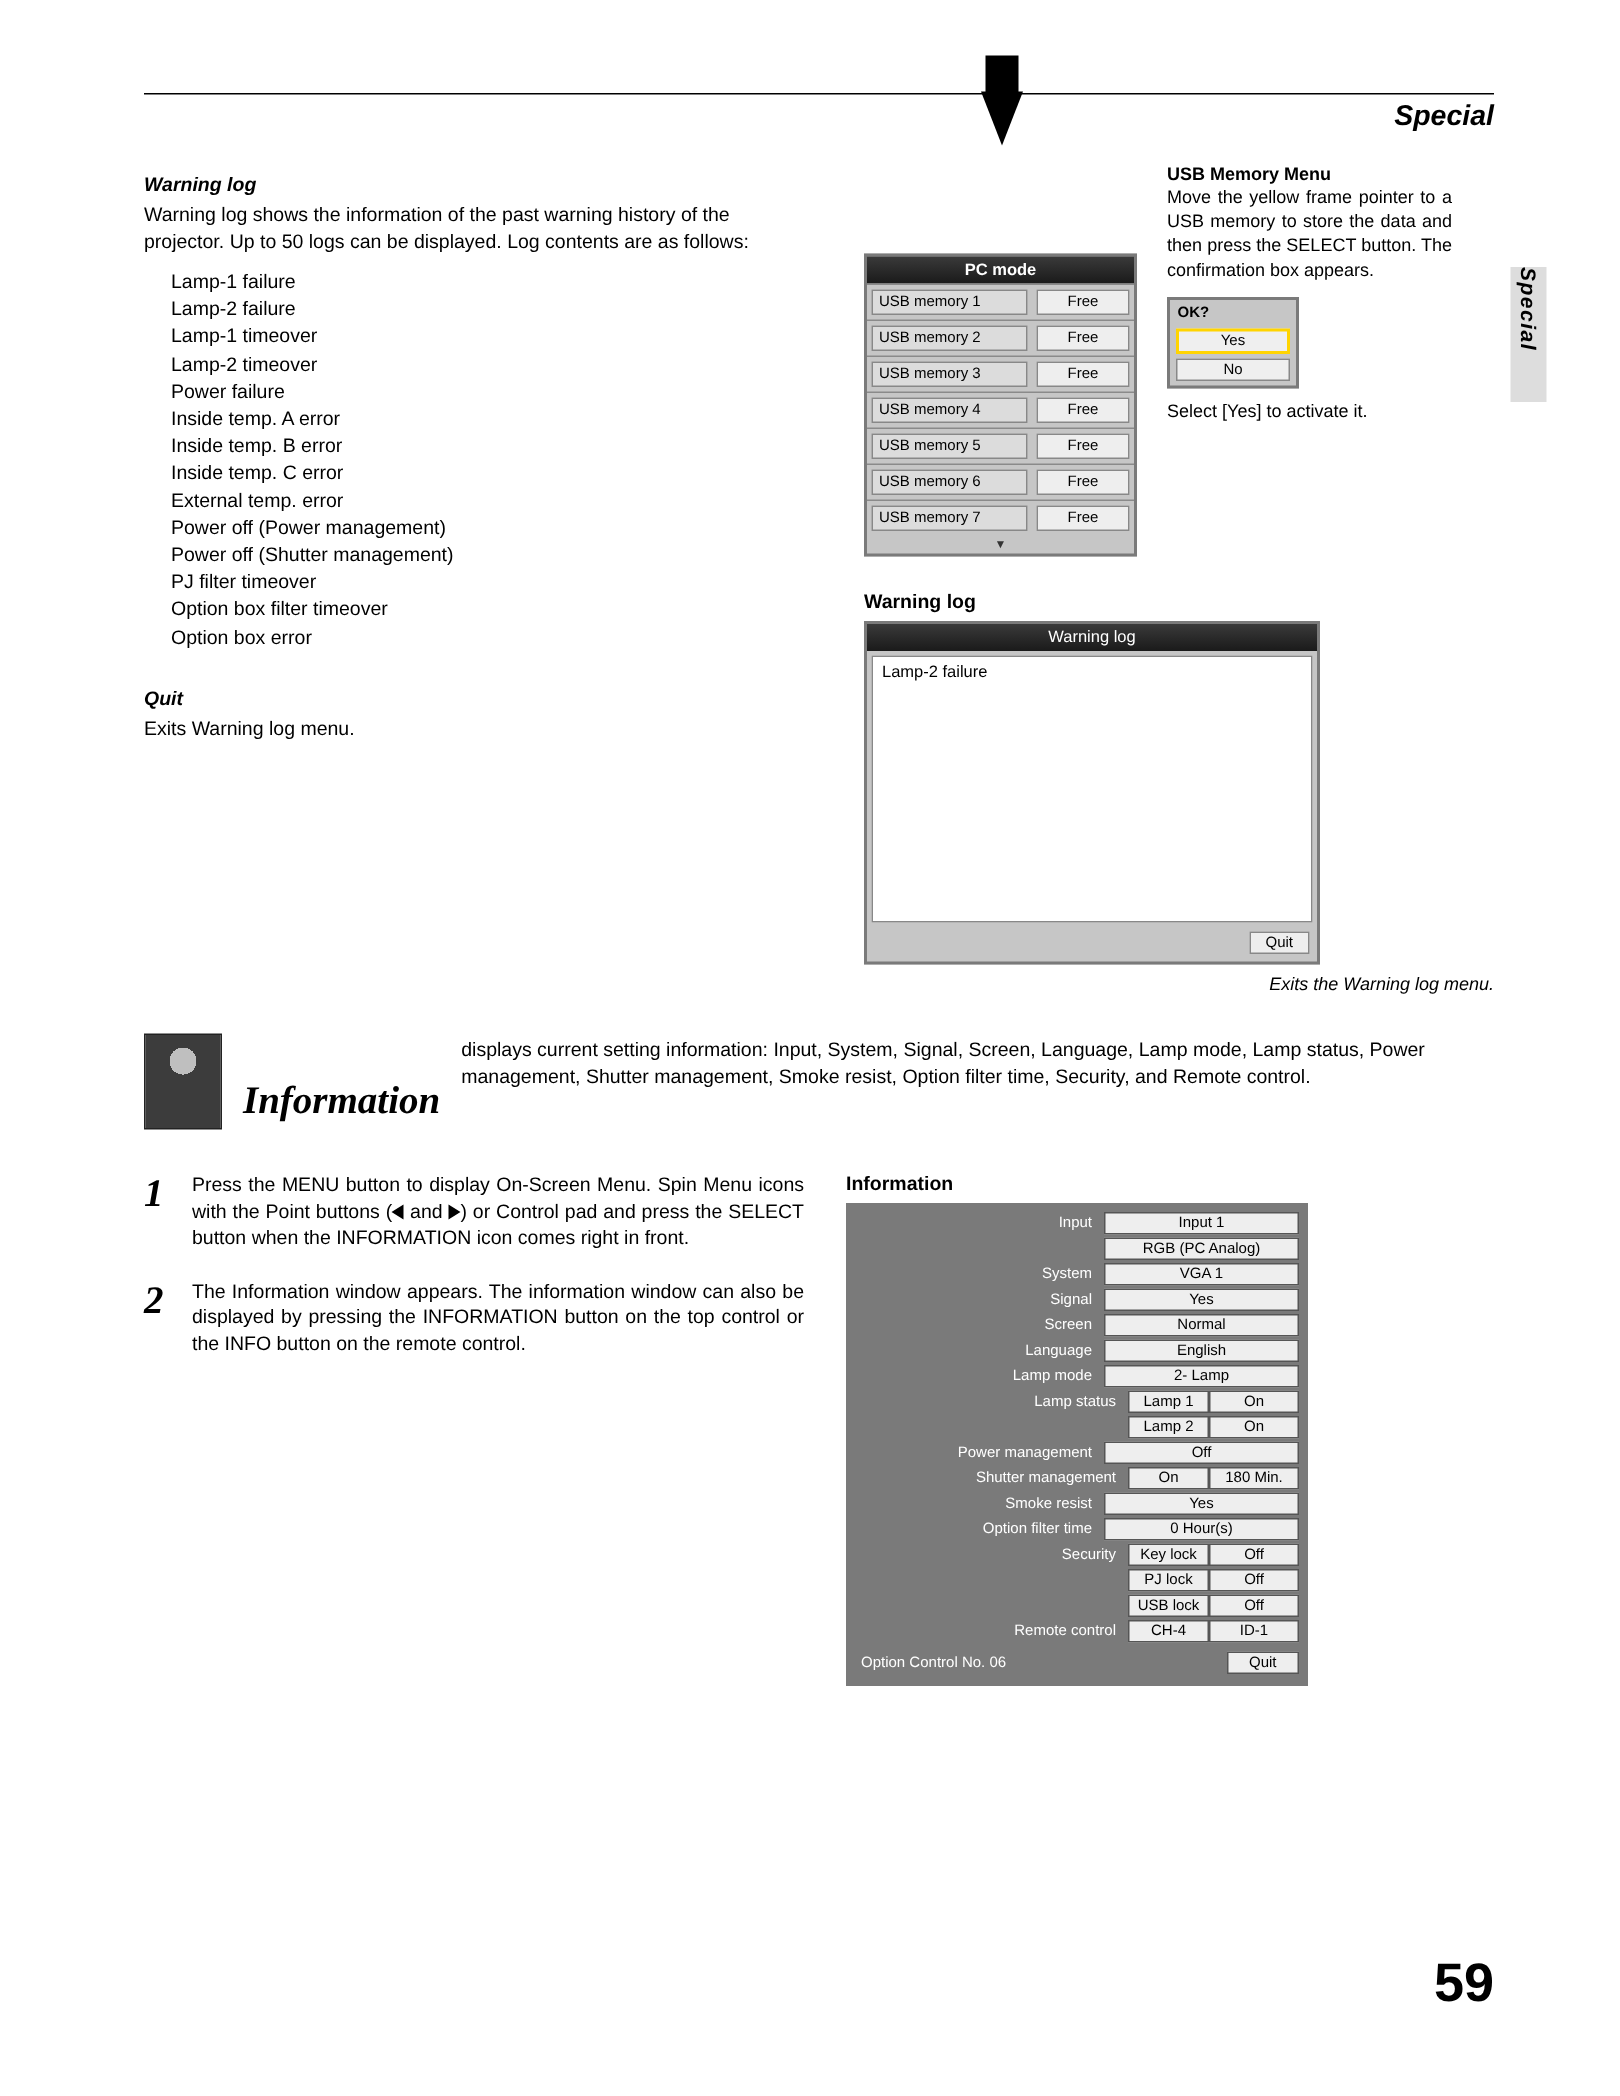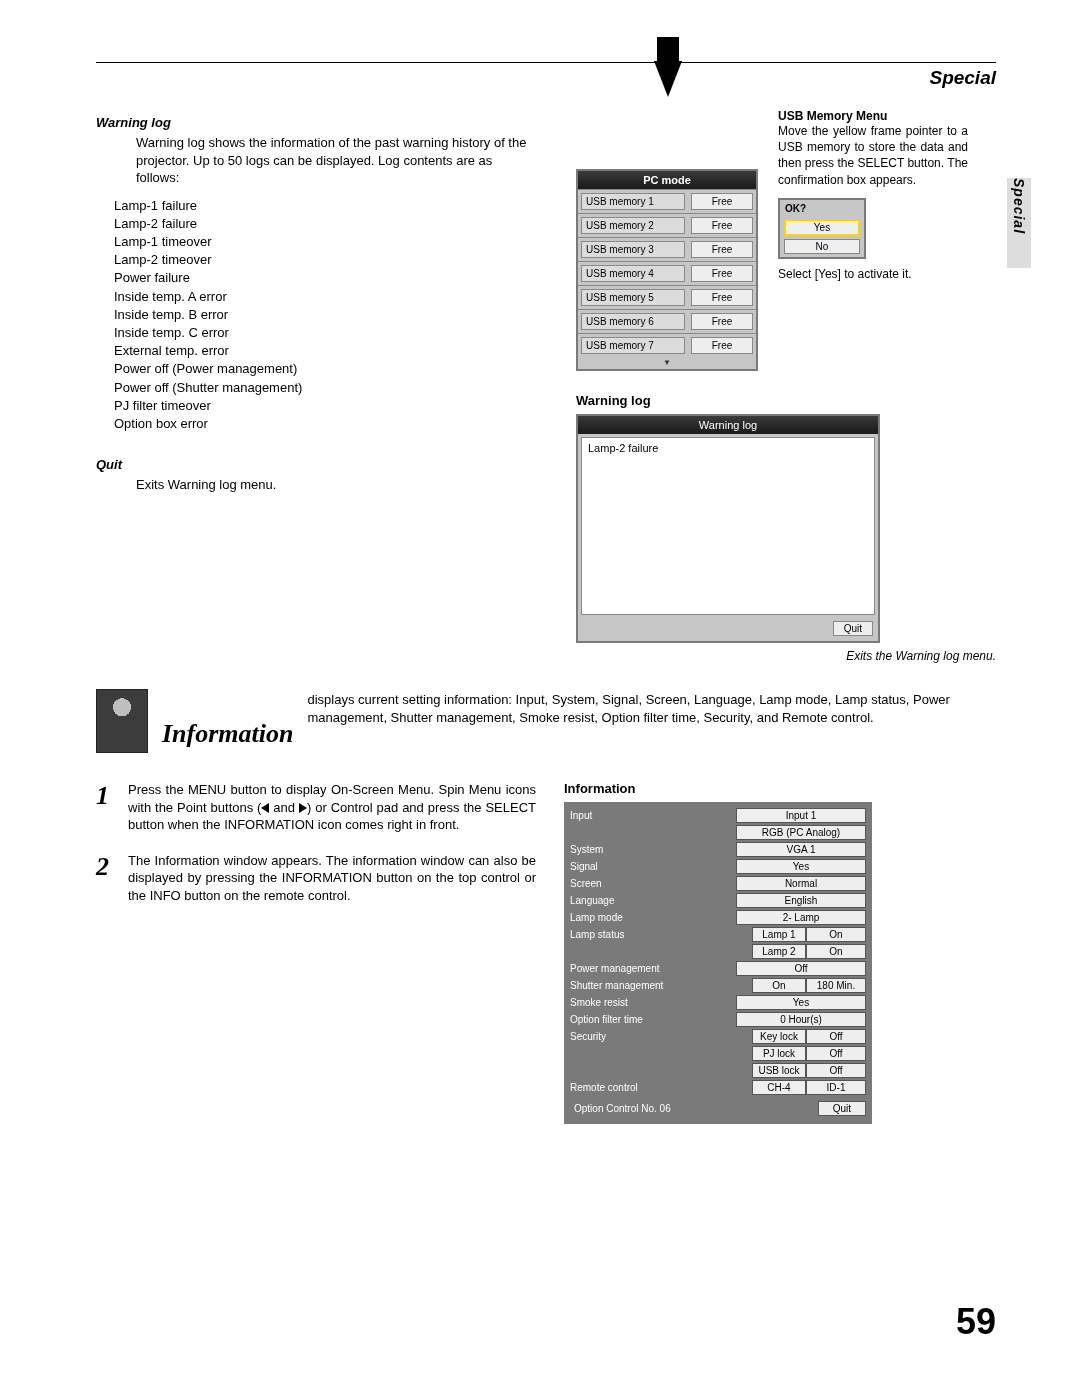--- a/index.html
+++ b/index.html
@@ -55,21 +55,21 @@
   .col-left { width: 440px; }
   .col-right { flex: 1; display: flex; gap: 18px; }
   .col-r1 { width: 184px; }
   .col-r2 { width: 190px; font-size: 12px; }
 
   .sub-ital {
     font-style: italic;
     font-weight: bold;
     margin: 6px 0 4px 0;
   }
-  .body-text { line-height: 1.35; margin-left: 40px; }
+  .body-text { line-height: 1.35; }
   ul.plain { list-style: none; padding: 0 0 0 18px; margin: 10px 0; }
   ul.plain li { line-height: 1.4; }
 
   
   .pc-arrow {
     width: 0; height: 0;
     border-left: 14px solid transparent;
     border-right: 14px solid transparent;
     border-top: 36px solid #000;
     margin: 0 auto 0 auto;
@@ -229,21 +229,21 @@
 
   
   .info-panel {
     background: #7a7a7a;
     width: 296px;
     color: #fff;
     font-size: 10px;
     padding: 6px 6px 8px 6px;
   }
   .ip-row { display: flex; align-items: stretch; margin-bottom: 2px; }
-  .ip-label { flex: 1; padding: 2px 8px 2px 0; }
+  .ip-label { flex: 1; text-align: right; padding: 2px 8px 2px 0; }
   .ip-cell {
     background: #eee;
     color: #000;
     border: 1px solid #555;
     text-align: center;
     padding: 1px 0;
     box-sizing: border-box;
   }
   .w130 { width: 130px; }
   .w70 { width: 54px; }
@@ -284,20 +284,21 @@
         <li>Lamp-1 timeover</li>
         <li>Lamp-2 timeover</li>
         <li>Power failure</li>
         <li>Inside temp. A error</li>
         <li>Inside temp. B error</li>
         <li>Inside temp. C error</li>
         <li>External temp. error</li>
         <li>Power off (Power management)</li>
         <li>Power off (Shutter management)</li>
         <li>PJ filter timeover</li>
+        <li>Option box filter timeover</li>
         <li>Option box error</li>
       </ul>
       <div class="sub-ital" style="margin-top:24px">Quit</div>
       <div class="body-text">Exits Warning log menu.</div>
     </div>
 
     <div style="flex:1">
       <div class="col-right">
         <div class="col-r1">
           <div style="height:56px; position:relative; margin-bottom:4px;">

